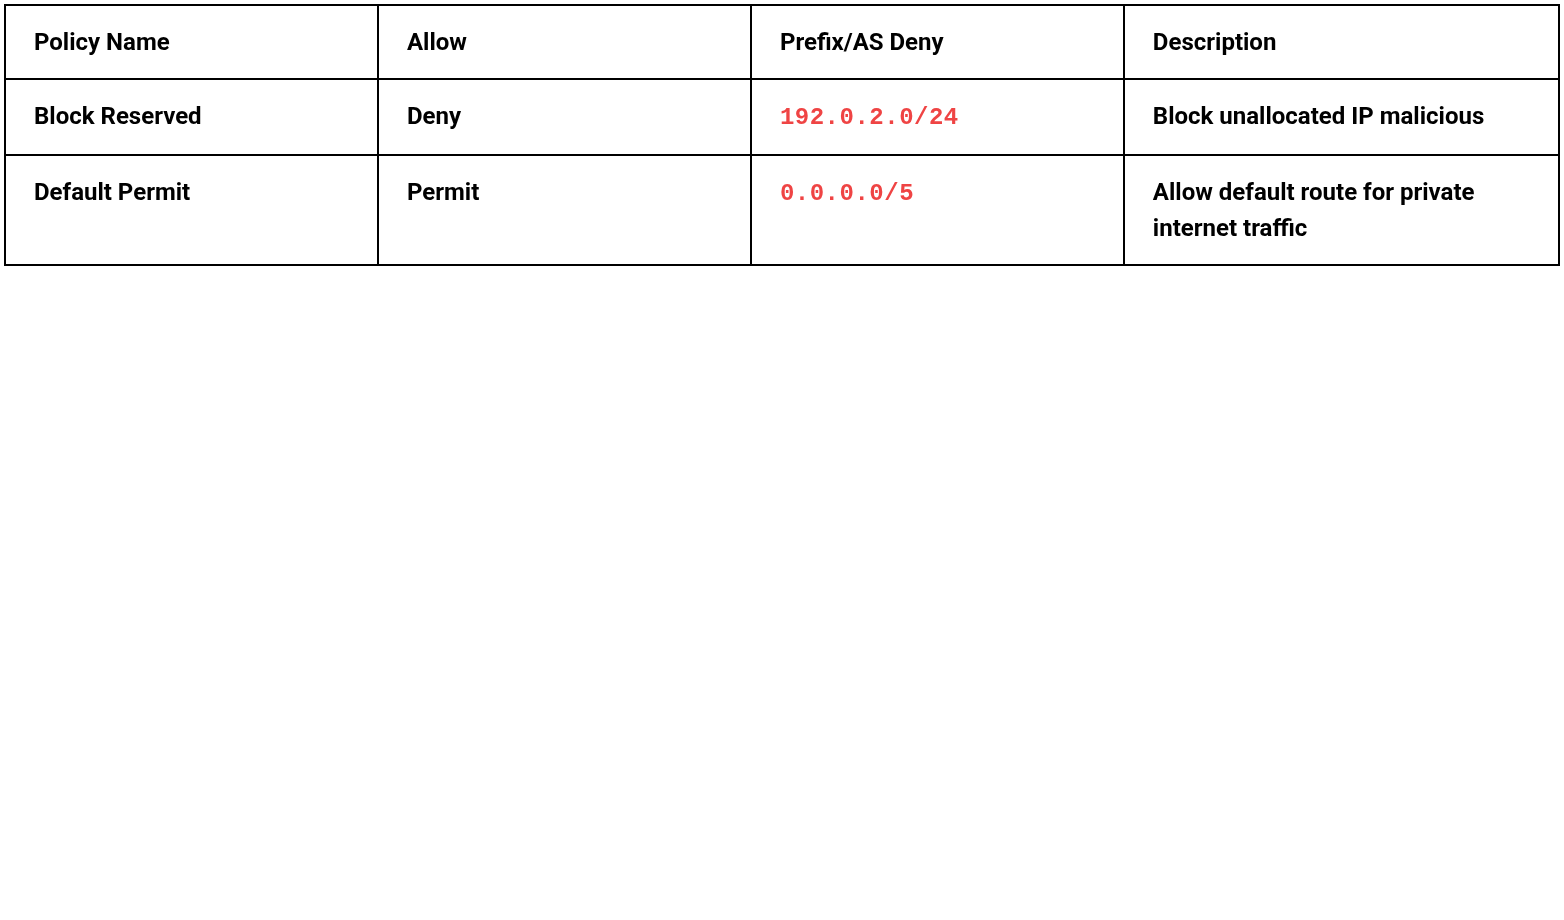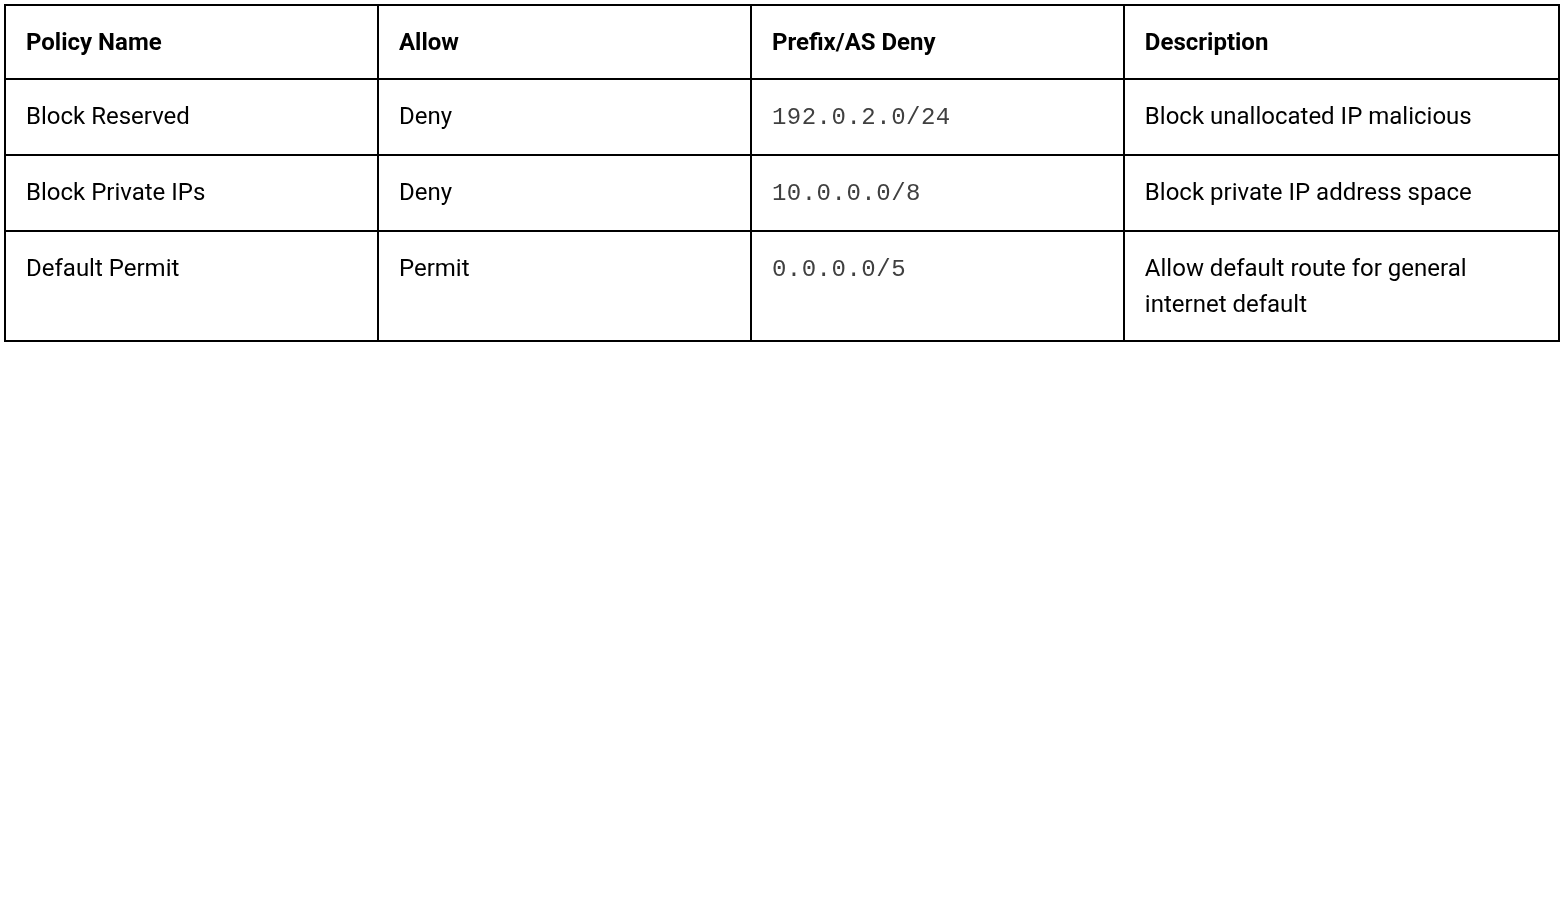--- a/index.html
+++ b/index.html
@@ -14,38 +14,38 @@
       font-size: 24px;
       color: #000000;
     }
     table {
       border-collapse: collapse;
       width: 100%;
       table-layout: fixed;
     }
     th, td {
       border: 2px solid #000000;
-      padding: 18px 20px;
+      padding: 18px 28px;
       text-align: left;
       vertical-align: top;
       line-height: 1.5;
     }
     th {
       font-weight: 700;
     }
     td {
-      font-weight: 400;
+      font-weight: 700;
     }
     .col-policy { width: 24%; }
     .col-action { width: 24%; }
     .col-prefix { width: 24%; }
     .col-desc { width: 28%; }
     .mono {
       font-family: "SFMono-Regular", Consolas, "Liberation Mono", Menlo, Courier, monospace;
-      color: #404040;
+      color: #ef4444;
       letter-spacing: 0.5px;
     }
   </style>
 </head>
 <body>
 
 <table>
   <colgroup>
     <col class="col-policy">
     <col class="col-action">
@@ -61,25 +61,19 @@
     </tr>
   </thead>
   <tbody>
     <tr>
       <td>Block Reserved</td>
       <td>Deny</td>
       <td><span class="mono">192.0.2.0/24</span></td>
       <td>Block unallocated IP malicious</td>
     </tr>
     <tr>
-      <td>Block Private IPs</td>
-      <td>Deny</td>
-      <td><span class="mono">10.0.0.0/8</span></td>
-      <td>Block private IP address space</td>
-    </tr>
-    <tr>
       <td>Default Permit</td>
       <td>Permit</td>
       <td><span class="mono">0.0.0.0/5</span></td>
-      <td>Allow default route for general internet default</td>
+      <td>Allow default route for private internet traffic</td>
     </tr>
   </tbody>
 </table>
 
 </body></html>

